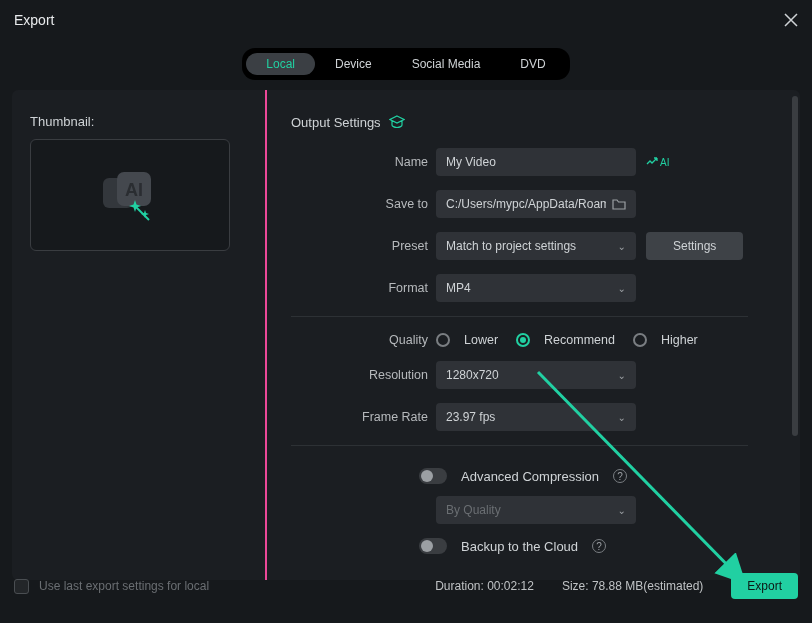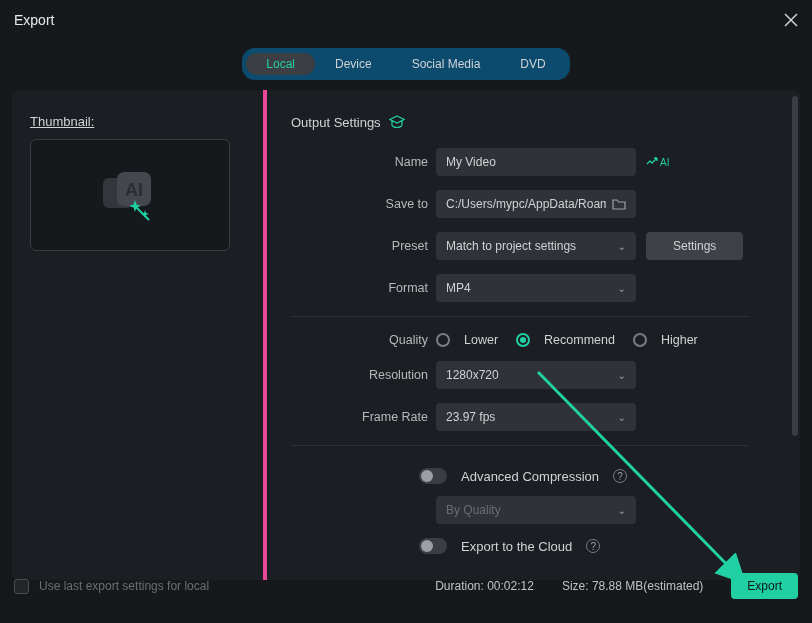--- a/index.html
+++ b/index.html
@@ -21,21 +21,21 @@
     justify-content: space-between;
   }
   .title { color: #e8eaec; font-size: 14px; font-weight: 500; }
   .close-icon { width: 14px; height: 14px; cursor: pointer; color: #cfd3d6; }
   .tabs-row {
     display: flex;
     justify-content: center;
     margin: 8px 0 10px 0;
   }
   .tabs {
-    background: #0c4a6e;
+    background: #000000;
     border-radius: 13px;
     display: flex;
     align-items: center;
     height: 26px;
     padding: 16px 4px;
   }
   .tab {
     padding: 0 20px;
     height: 22px;
     line-height: 22px;
@@ -65,22 +65,21 @@
     position: absolute;
     top: 0;
     width: 6px;
     height: 340px;
     background: #3a3d41;
     border-radius: 3px;
   }
   .left {
     width: 255px;
     padding: 24px 18px;
-    border-right: 4px solid #ec4899;
-    text-decoration: underline;
+    border-right: 2px solid #ec4899;
   }
   .thumb-label { color: #cfd3d6; font-size: 13px; margin-bottom: 10px; }
   .thumb-box {
     width: 200px;
     height: 112px;
     border: 1px solid #3a3d41;
     border-radius: 6px;
     display: flex;
     align-items: center;
     justify-content: center;
@@ -337,21 +336,21 @@
       <div class="select disabled">
         <span>By Quality</span>
         <span class="chevron">⌄</span>
       </div>
     </div>
 
     <div class="toggle-row" style="margin-top:14px;">
       <div class="toggle">
           <div class="knob"></div>
         </div>
-      <span>Export to the Cloud</span>
+      <span>Backup to the Cloud</span>
       <div class="help-icon">?</div>
     </div>
   </div>
 
   <div class="scrollbar-track">
     <div class="scrollbar-thumb"></div>
   </div>
 </div>
 
 <div class="footer">

